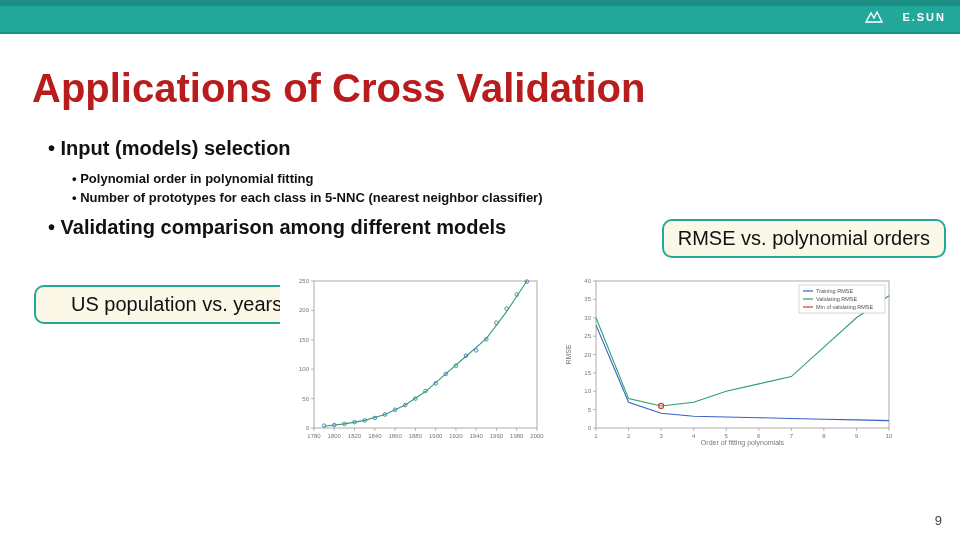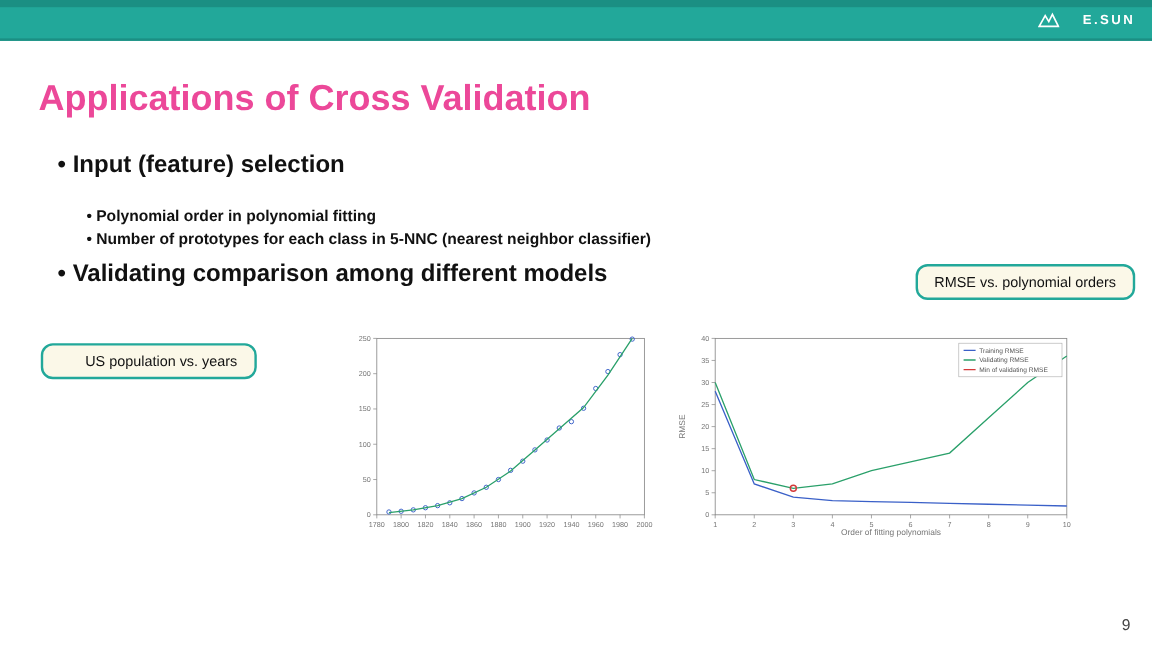--- a/index.html
+++ b/index.html
@@ -26,56 +26,56 @@
     color: #fff;
     font-size: 11px;
     font-weight: bold;
     letter-spacing: 2px;
     display: flex;
     align-items: center;
     gap: 19px;
   }
   .brand svg { display: block; }
   .title {
-    color: #ec4899;
-    font-size: 30px;
+    color: #b91c1c;
+    font-size: 40px;
     font-weight: bold;
     margin: 32px 0 24px 32px;
     font-family: "Trebuchet MS", Arial, sans-serif;
   }
   .bullets-l1 {
     margin-left: 48px;
     font-size: 20px;
     font-weight: bold;
     color: #111;
     line-height: 1.35;
   }
   .bullets-l1 li { list-style: none; }
   .bullets-l1 li::before { content: "• "; }
   .bullets-l2 {
-    margin: 20px 0 6px 72px;
+    margin: 8px 0 6px 72px;
     font-size: 13px;
     font-weight: bold;
     color: #111;
     line-height: 1.45;
   }
   .bullets-l2 li { list-style: none; }
   .bullets-l2 li::before { content: "•  "; }
   .charts-row {
     position: relative;
     margin-top: 22px;
     height: 200px;
   }
   .callout {
     position: absolute;
     background: #fbf8e8;
     border: 2px solid #22a89a;
     border-radius: 10px;
     padding: 6px 14px;
-    font-size: 12px;
+    font-size: 20px;
     color: #111;
   }
   .callout-left { left: 34px; top: 22px; padding-left: 35px; }
   .callout-right { right: 14px; top: -44px; }
   .chart {
     position: absolute;
     background: #fff;
   }
   .chart-left { left: 280px; top: 10px; width: 265px; height: 175px; }
   .chart-right { left: 562px; top: 10px; width: 335px; height: 175px; }
@@ -98,21 +98,21 @@
     <svg width="18" height="14" viewBox="0 0 18 14">
       <path d="M1 12 L6 3 L9 8 L12 2 L17 12 Z" fill="none" stroke="#fff" stroke-width="1.4"></path>
     </svg>
     <span>E.SUN</span>
   </div>
 </div>
 
 <h1 class="title">Applications of Cross Validation</h1>
 
 <ul class="bullets-l1">
-  <li>Input (feature) selection</li>
+  <li>Input (models) selection</li>
 </ul>
 <ul class="bullets-l2">
   <li>Polynomial order in polynomial fitting</li>
   <li>Number of prototypes for each class in 5-NNC (nearest neighbor classifier)</li>
 </ul>
 <ul class="bullets-l1">
   <li>Validating comparison among different models</li>
 </ul>
 
 <div class="charts-row">

